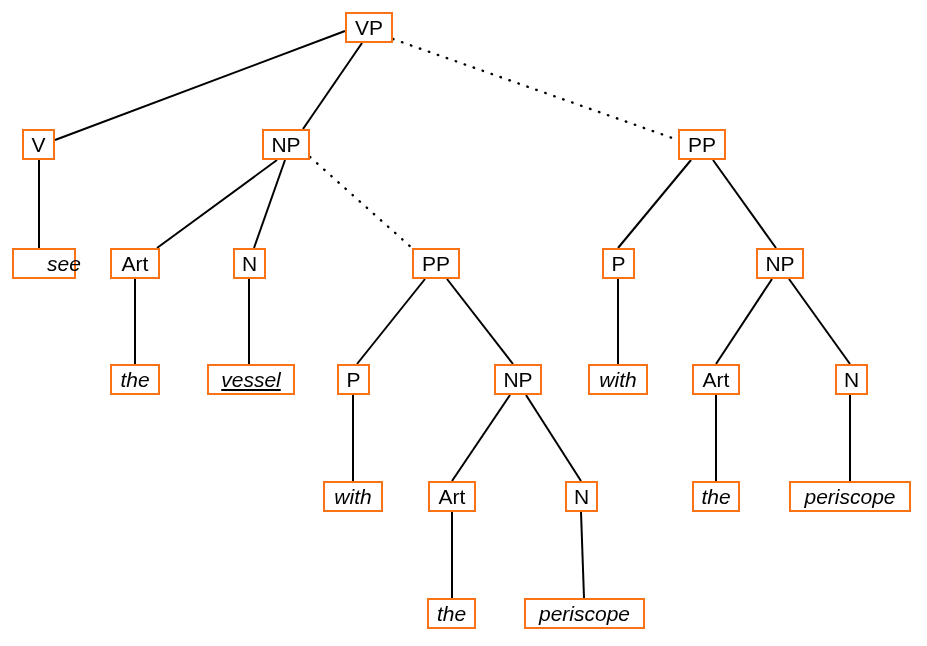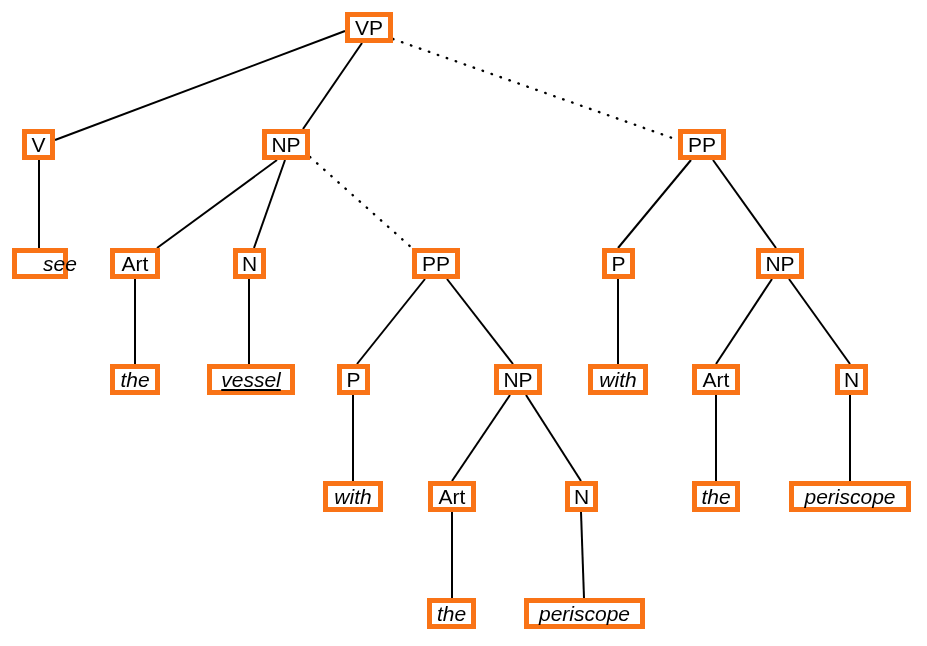--- a/index.html
+++ b/index.html
@@ -18,21 +18,21 @@
   #edges {
     position: absolute;
     left: 0;
     top: 0;
     width: 927px;
     height: 646px;
   }
   .node {
     position: absolute;
     box-sizing: border-box;
-    border: 5px solid #f97316;
+    border: 2px solid #f97316;
     background: #ffffff;
     display: flex;
     align-items: center;
     justify-content: center;
     font-size: 21px;
     line-height: 1;
     color: #000000;
     white-space: nowrap;
     z-index: 2;
     letter-spacing: 0px;
@@ -72,21 +72,21 @@
       <line x1="618" y1="279" x2="618" y2="364" stroke="#000000" stroke-width="2"></line>
       <line x1="772" y1="279" x2="716" y2="364" stroke="#000000" stroke-width="2"></line>
       <line x1="789" y1="279" x2="850" y2="364" stroke="#000000" stroke-width="2"></line>
       <line x1="716" y1="395" x2="716" y2="481" stroke="#000000" stroke-width="2"></line>
       <line x1="850" y1="395" x2="850" y2="481" stroke="#000000" stroke-width="2"></line>
     </svg>
 <div class="node cat" style="left: 345px; top: 12px; width: 48px; height: 31px;">VP</div>
     <div class="node cat" style="left: 22px; top: 129px; width: 33px; height: 31px;">V</div>
     <div class="node cat" style="left: 262px; top: 129px; width: 48px; height: 31px;">NP</div>
     <div class="node cat" style="left: 678px; top: 129px; width: 48px; height: 31px;">PP</div>
-    <div class="node word" style="left: 12px; top: 248px; width: 56px; height: 31px; padding-left: 40px;">see</div>
+    <div class="node word" style="left: 12px; top: 248px; width: 64px; height: 31px; padding-left: 40px;">see</div>
     <div class="node cat" style="left: 110px; top: 248px; width: 50px; height: 31px;">Art</div>
     <div class="node cat" style="left: 233px; top: 248px; width: 33px; height: 31px;">N</div>
     <div class="node cat" style="left: 412px; top: 248px; width: 48px; height: 31px;">PP</div>
     <div class="node cat" style="left: 602px; top: 248px; width: 33px; height: 31px;">P</div>
     <div class="node cat" style="left: 756px; top: 248px; width: 48px; height: 31px;">NP</div>
     <div class="node word" style="left: 110px; top: 364px; width: 50px; height: 31px;">the</div>
     <div class="node word" style="left: 207px; top: 364px; width: 88px; height: 31px; text-decoration: underline;">vessel</div>
     <div class="node cat" style="left: 337px; top: 364px; width: 33px; height: 31px;">P</div>
     <div class="node cat" style="left: 494px; top: 364px; width: 48px; height: 31px;">NP</div>
     <div class="node word" style="left: 588px; top: 364px; width: 60px; height: 31px;">with</div>

